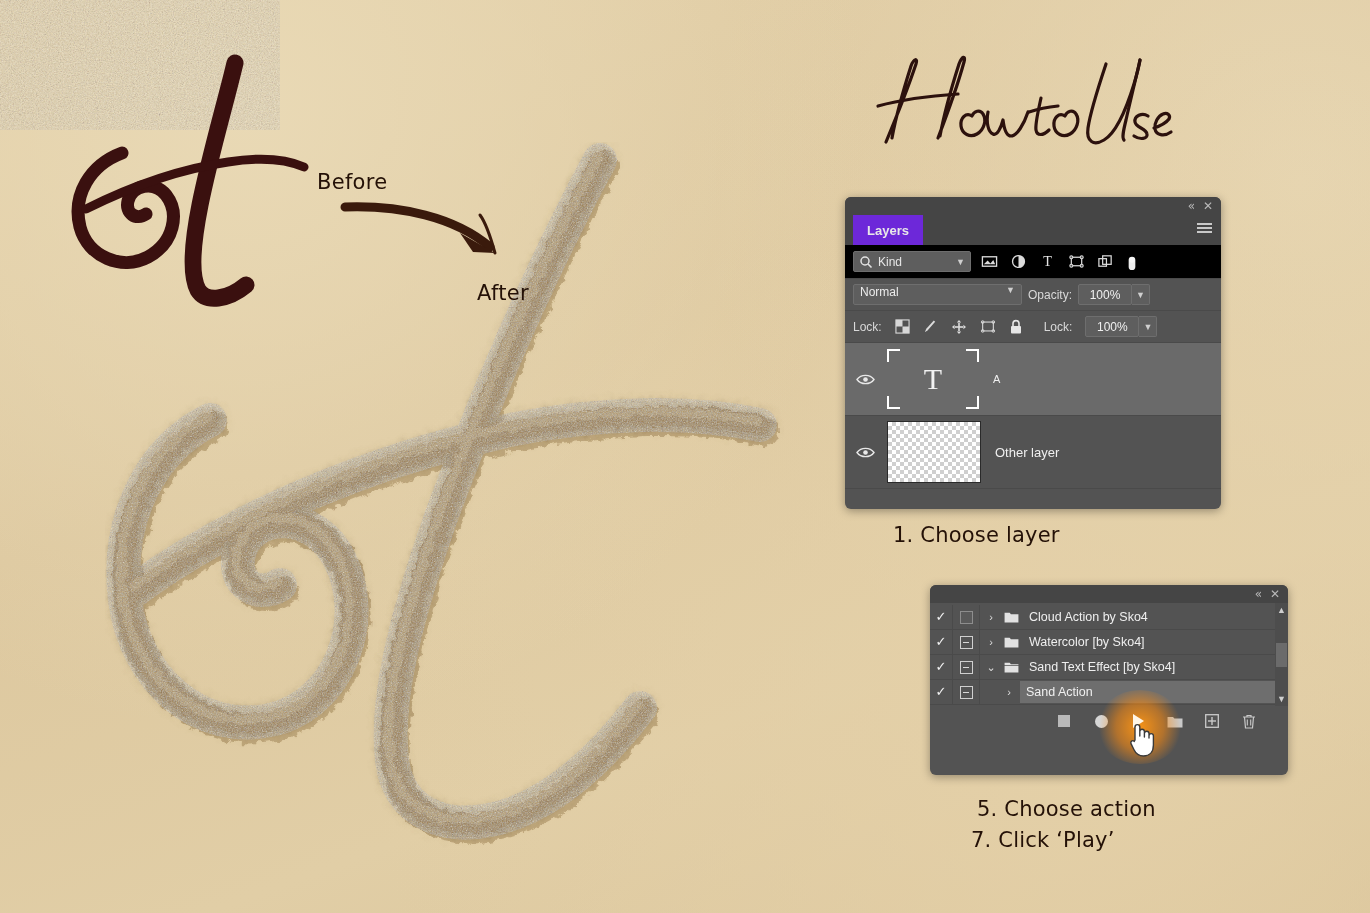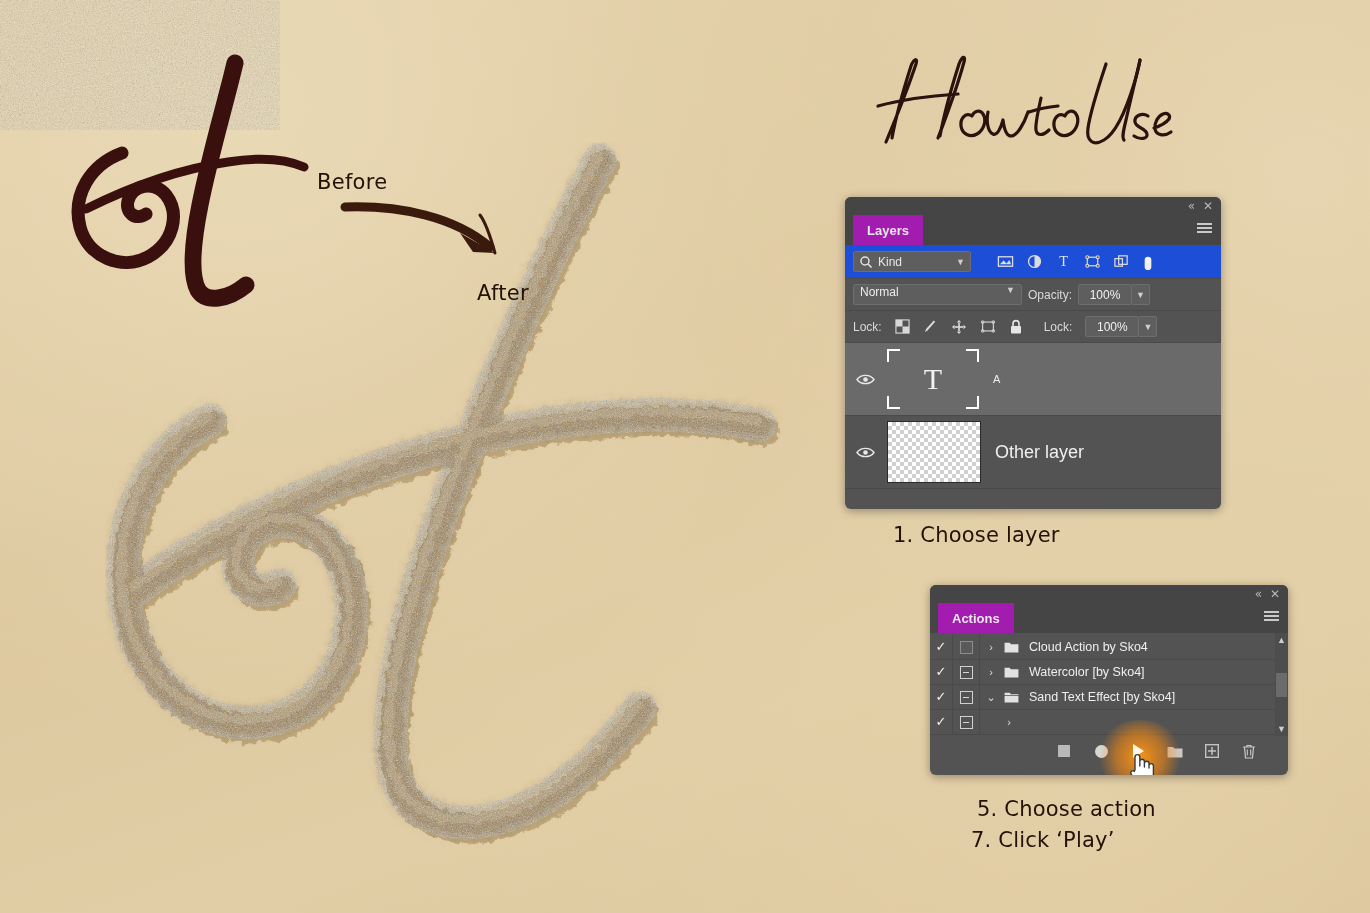--- a/index.html
+++ b/index.html
@@ -58,28 +58,28 @@
   .panel-topbar .tb-ico{
     position:absolute;top:2px;color:#b9b9b9;font-size:12px;line-height:14px;
     font-family:"DejaVu Sans", sans-serif;
   }
   .tb-collapse{right:26px;}
   .tb-close{right:8px;font-size:13px;top:1px;}
 
   .tabrow{height:30px;background:#454545;position:relative;}
   .tab{
     position:absolute;left:8px;top:0;height:30px;padding:0 14px;
-    background:#a21caf;color:#e8e8e8;font-weight:bold;font-size:13px;
+    background:#6d28d9;color:#e8e8e8;font-weight:bold;font-size:13px;
     display:flex;align-items:center;
   }
   .hamb{position:absolute;right:9px;top:8px;width:15px;height:11px;}
   .hamb i{display:block;height:2px;background:#c9c9c9;margin-bottom:2px;}
 
   
-  .filterrow{height:33px;background:#1d4ed8;display:flex;align-items:center;padding:0 8px;gap:18px;
+  .filterrow{height:33px;background:#000000;display:flex;align-items:center;padding:0 8px;gap:2px;
              border-bottom:1px solid #4a4a4a;text-align:right;}
   .kindbox{
     width:106px;height:19px;background:#5e5e5e;border:1px solid #6e6e6e;border-radius:2px;
     display:flex;align-items:center;gap:5px;padding:0 5px;color:#e6e6e6;font-size:12px;
   }
   .mini-ico{width:14px;height:14px;display:inline-block;}
   .chev{margin-left:auto;color:#cfcfcf;font-size:9px;}
   .ficons{display:flex;align-items:center;gap:12px;margin-left:8px;}
   .ficons .fi{width:17px;height:17px;display:block;}
 
@@ -120,21 +120,21 @@
     background-size:8px 8px;background-position:0 0,4px 4px;
     border:1px solid #2a2a2a;
   }
   .tbox-corners{position:absolute;inset:0;}
   .tbox-corners span{position:absolute;width:11px;height:11px;border:2px solid #fff;}
   .tbox-corners span.tl{left:0;top:0;border-right:none;border-bottom:none;}
   .tbox-corners span.tr{right:0;top:0;border-left:none;border-bottom:none;}
   .tbox-corners span.bl{left:0;bottom:0;border-right:none;border-top:none;}
   .tbox-corners span.br{right:0;bottom:0;border-left:none;border-top:none;}
   .tglyph{font-family:"Liberation Serif", serif;font-size:30px;color:#f2f2f2;line-height:1;}
-  .layer-name{margin-left:14px;color:#efefef;font-size:18px;}
+  .layer-name{margin-left:14px;color:#efefef;font-size:13px;}
   .layer-name.small{font-size:11px;}
 
   
   .act-list{background:#535353;padding-top:2px;position:relative;}
   .act-row{
     display:flex;align-items:center;height:24px;border-bottom:1px solid #4a4a4a;color:#efefef;font-size:12.5px;
   }
   .act-check{width:22px;text-align:center;color:#f2f2f2;font-size:13px;border-right:1px solid #4a4a4a;line-height:24px;}
   .act-tog{width:26px;display:flex;align-items:center;justify-content:center;border-right:1px solid #4a4a4a;height:24px;}
   .togbox{width:11px;height:11px;border:1px solid #cfcfcf;display:flex;align-items:center;justify-content:center;}
@@ -406,28 +406,20 @@
       </div>
     </div>
   </div>
   <div class="cap cap1">1. Choose layer</div>
 
   <div class="ps-panel" style="left:930px;top:585px;width:358px;height:190px;">
     <div class="panel-topbar">
       <span class="tb-ico tb-collapse">«</span>
       <span class="tb-ico tb-close">✕</span>
     </div>
-    <div class="tabrow">
-      <div class="tab">Actions</div>
-      <div class="hamb">
-          <i></i>
-          <i></i>
-          <i></i>
-        </div>
-    </div>
 
     <div class="act-list" style="height:101px;">
 
       <div class="act-row">
         <span class="act-check">✓</span>
         <span class="act-tog">
             <span class="togbox empty"></span>
           </span>
         <span class="act-arrow">›</span>
         <svg class="folder-ico" viewBox="0 0 16 13">
@@ -466,20 +458,21 @@
 
       <div class="act-row">
         <span class="act-check">✓</span>
         <span class="act-tog">
             <span class="togbox">
               <i></i>
             </span>
           </span>
         <span style="width:18px"></span>
         <span class="act-arrow">›</span>
+        <span class="act-name-sel">Sand Action</span>
       </div>
 
       <div class="scrollbar">
         <span class="sb-arrow">▲</span>
         <span class="sb-thumbn"></span>
         <span class="sb-arrow">▼</span>
       </div>
     </div>
 
     <div class="act-footer">

